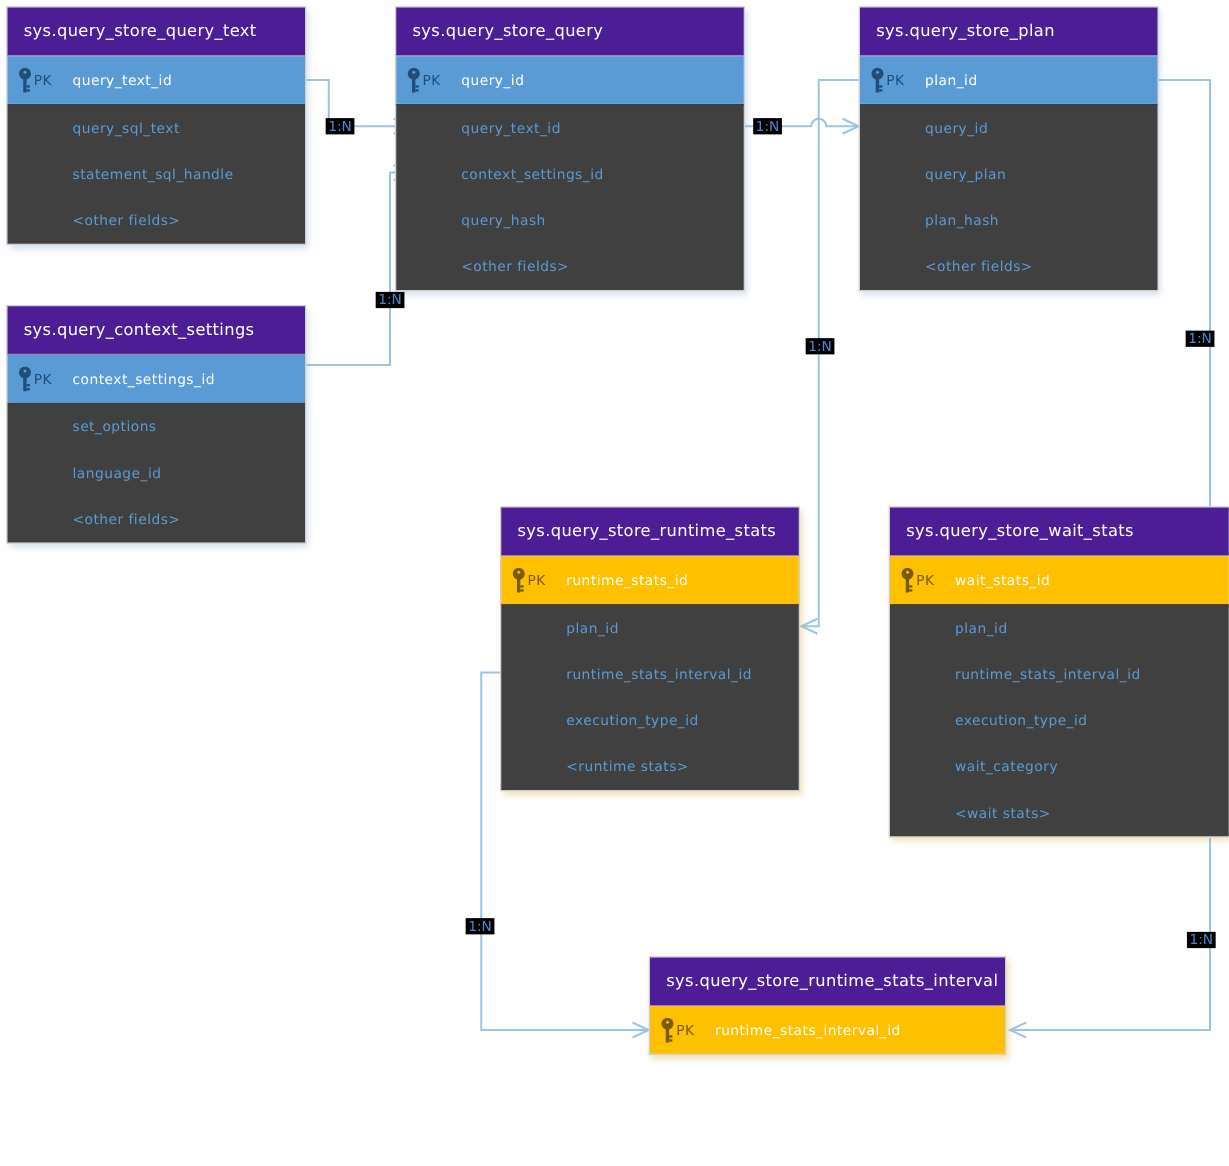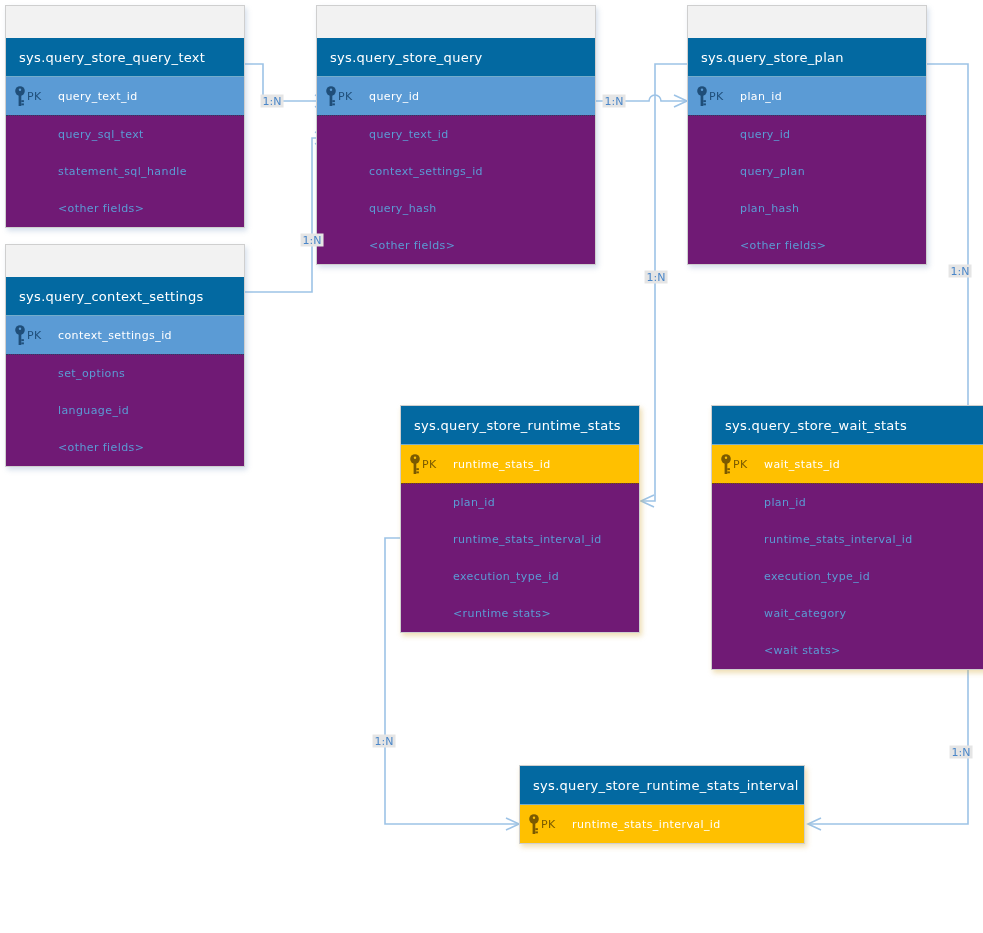--- a/index.html
+++ b/index.html
@@ -8,42 +8,42 @@
   .canvas { position:relative; width:983px; height:933px; }
   .wires { position:absolute; left:0; top:0; z-index:1; }
 
   .etable { position:absolute; z-index:2; border:1px solid #cfcfcf; background:#f2f2f2; }
   .etable.blue  { box-shadow:2px 3px 5px rgba(110,145,185,.28); }
   .etable.gold  { box-shadow:2px 3px 5px rgba(214,170,60,.38); }
 
   .t-header { height:39px; display:flex; align-items:center; padding-left:13px;
     color:#ffffff; font-size:13px; letter-spacing:.3px;
     border-bottom:1px solid rgba(255,255,255,.45); }
-  .blue .t-header { background:#0369a1;margin-top:32px; }
-  .gold .t-header { background:#0369a1; }
+  .blue .t-header { background:#4c1d95; }
+  .gold .t-header { background:#4c1d95; }
 
   .t-pk { height:38px; display:flex; align-items:center; position:relative; }
   .blue .t-pk { background:#5b9bd5; }
   .gold .t-pk { background:#ffc000; }
   .key-icon { margin-left:8px; width:12px; height:21px; display:inline-block; }
   .blue .key-icon { color:#1f4e79; }
   .gold .key-icon { color:#7a5a00; }
   .pk-tag { font-size:11px; margin-left:1px; letter-spacing:.3px;text-align:center; }
   .blue .pk-tag { color:#1f4e79; }
   .gold .pk-tag { color:#7a5a00; }
   .pk-field { position:absolute; left:52px; color:#ffffff; font-size:11px; letter-spacing:.4px; }
 
-  .t-body { background:#701a75; }
+  .t-body { background:#404040; }
   .blue .t-body { border-top:1.6px dotted #27415e; }
   .gold .t-body { border-top:1.6px dotted #6b5200; }
   .t-row { height:37px; display:flex; align-items:center; padding-left:52px;
     color:#5b9bd5; font-size:11px; letter-spacing:.4px; }
 
   .rel-label { position:absolute; z-index:3; transform:translate(-50%,-50%);
-    background:#e5e5e5; color:#4a86c8; font-size:11px; padding:0 2px; line-height:13px; }
+    background:#000000; color:#4a86c8; font-size:11px; padding:0 2px; line-height:13px; }
 </style>
 </head>
 <body>
 
 <div class="canvas">
 
   <svg class="wires" width="983" height="933">
     <g fill="none" stroke="#9dc3e6" stroke-width="1.6">
       <path d="M245,64 H263 V101 H328"></path>
       <polyline points="315,95 328,101 315,107"></polyline>

